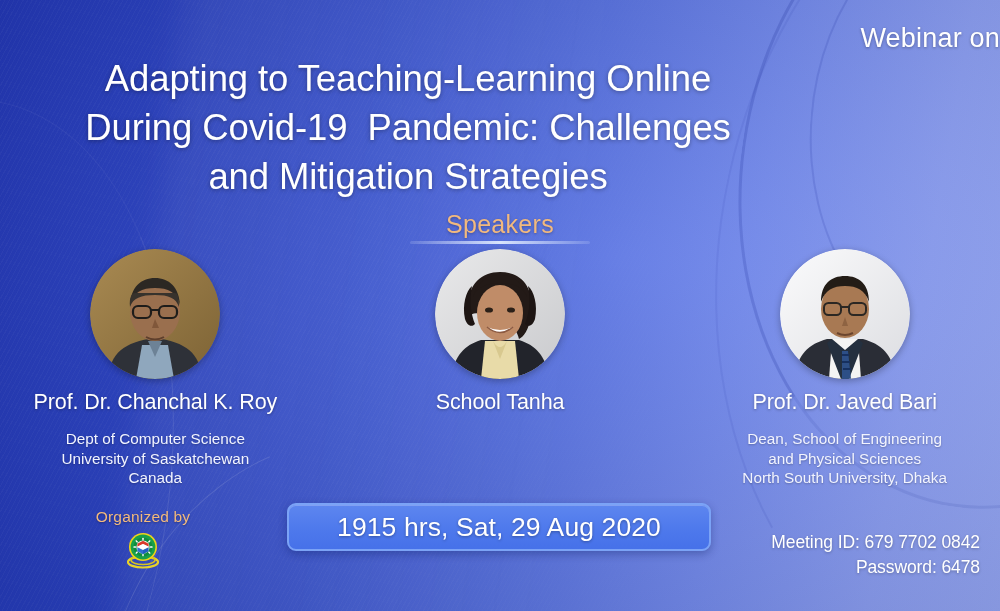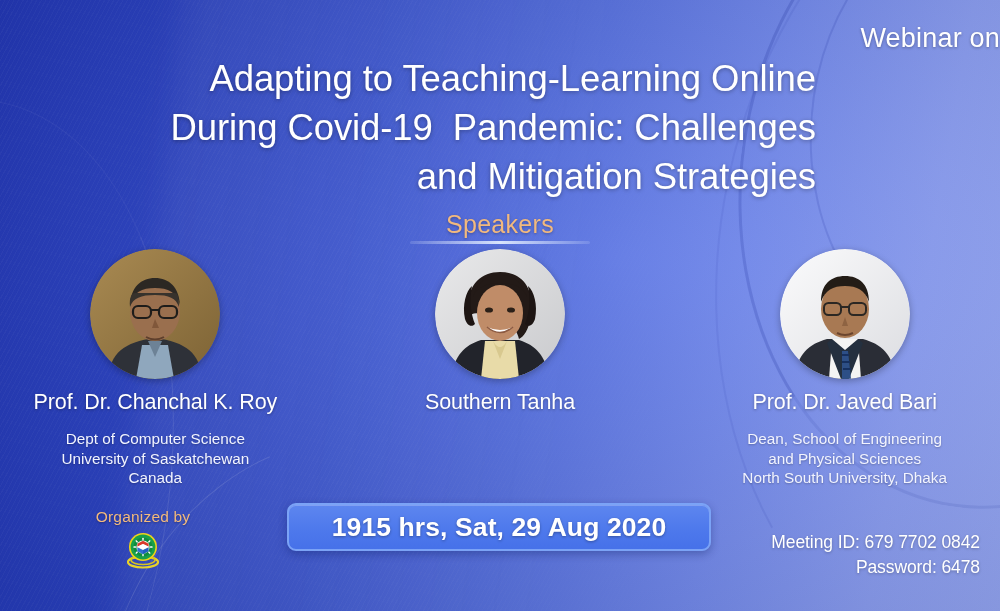--- a/index.html
+++ b/index.html
@@ -126,21 +126,21 @@
   .kicker {
     position:absolute; top:23px; left:0; width:1000px;
     text-align:right;
     color:#ffffff;
     font-size:27px;
     letter-spacing:.2px;
     text-shadow:0 1px 3px rgba(0,0,0,.32);
   }
   .title {
     position:absolute; top:54px; left:0; width:816px;
-    text-align:right;
+    text-align:center;
     color:#ffffff;
     font-size:36.5px;
     line-height:49px;
     letter-spacing:-.1px;
     white-space:pre;
     text-shadow:0 1px 4px rgba(0,0,0,.34);
   }
 
   .speakers-head {
     position:absolute; top:210px; left:0; width:1000px;
@@ -206,21 +206,21 @@
   }
 
   
   .date-banner {
     position:absolute; left:287px; top:503px;
     width:424px; height:48px;
     border-radius:9px;
     background:linear-gradient(180deg,#5d86ef 0%, #4e79ec 55%, #4671e9 100%);
     border:2px solid #7ba3f6;
     box-shadow:0 3px 9px rgba(10,25,90,.33), inset 0 1px 0 rgba(255,255,255,.22);
-    display:flex; align-items:center; justify-content:center;font-weight:bold;
+    display:flex; align-items:center; justify-content:center;
   }
   .date-text {
     color:#ffffff; font-size:26.5px; letter-spacing:.1px;
     text-shadow:0 1px 3px rgba(0,0,0,.33);
   }
 
   
   .meeting {
     position:absolute; right:20px; top:530px;
     width:300px; text-align:right;
@@ -317,21 +317,21 @@
               <path d="M38 48c5-16 15-22 27-22s22 6 27 22c-4-10-14-14-27-14s-23 4-27 14z" fill="#231a17"></path>
               <path d="M30 70c-3-14 1-28 7-33-3 16-1 28 3 38-4 4-8 1-10-5z" fill="#1d1513"></path>
               <path d="M100 70c3-14-1-28-7-33 3 16 1 28-3 38 4 4 8 1 10-5z" fill="#1d1513"></path>
               <ellipse cx="54" cy="61" rx="4" ry="2.6" fill="#2c2018"></ellipse>
               <ellipse cx="76" cy="61" rx="4" ry="2.6" fill="#2c2018"></ellipse>
               <path d="M52 78q13 11 26 0q-13 6-26 0z" fill="#ffffff"></path>
               <path d="M52 78q13 11 26 0" stroke="#8d5b42" stroke-width="1.6" fill="none"></path>
             </g>
           </svg>
         </div>
-        <div class="sp-name">Southern Tanha</div>
+        <div class="sp-name">School Tanha</div>
       </div>
 
       <div class="speaker">
         <div class="avatar">
           <svg viewBox="0 0 130 130">
             <defs>
               <clipPath id="c3">
                   <circle cx="65" cy="65" r="65"></circle>
                 </clipPath>
               <linearGradient id="bg3" x1="0" y1="0" x2="1" y2="1">

